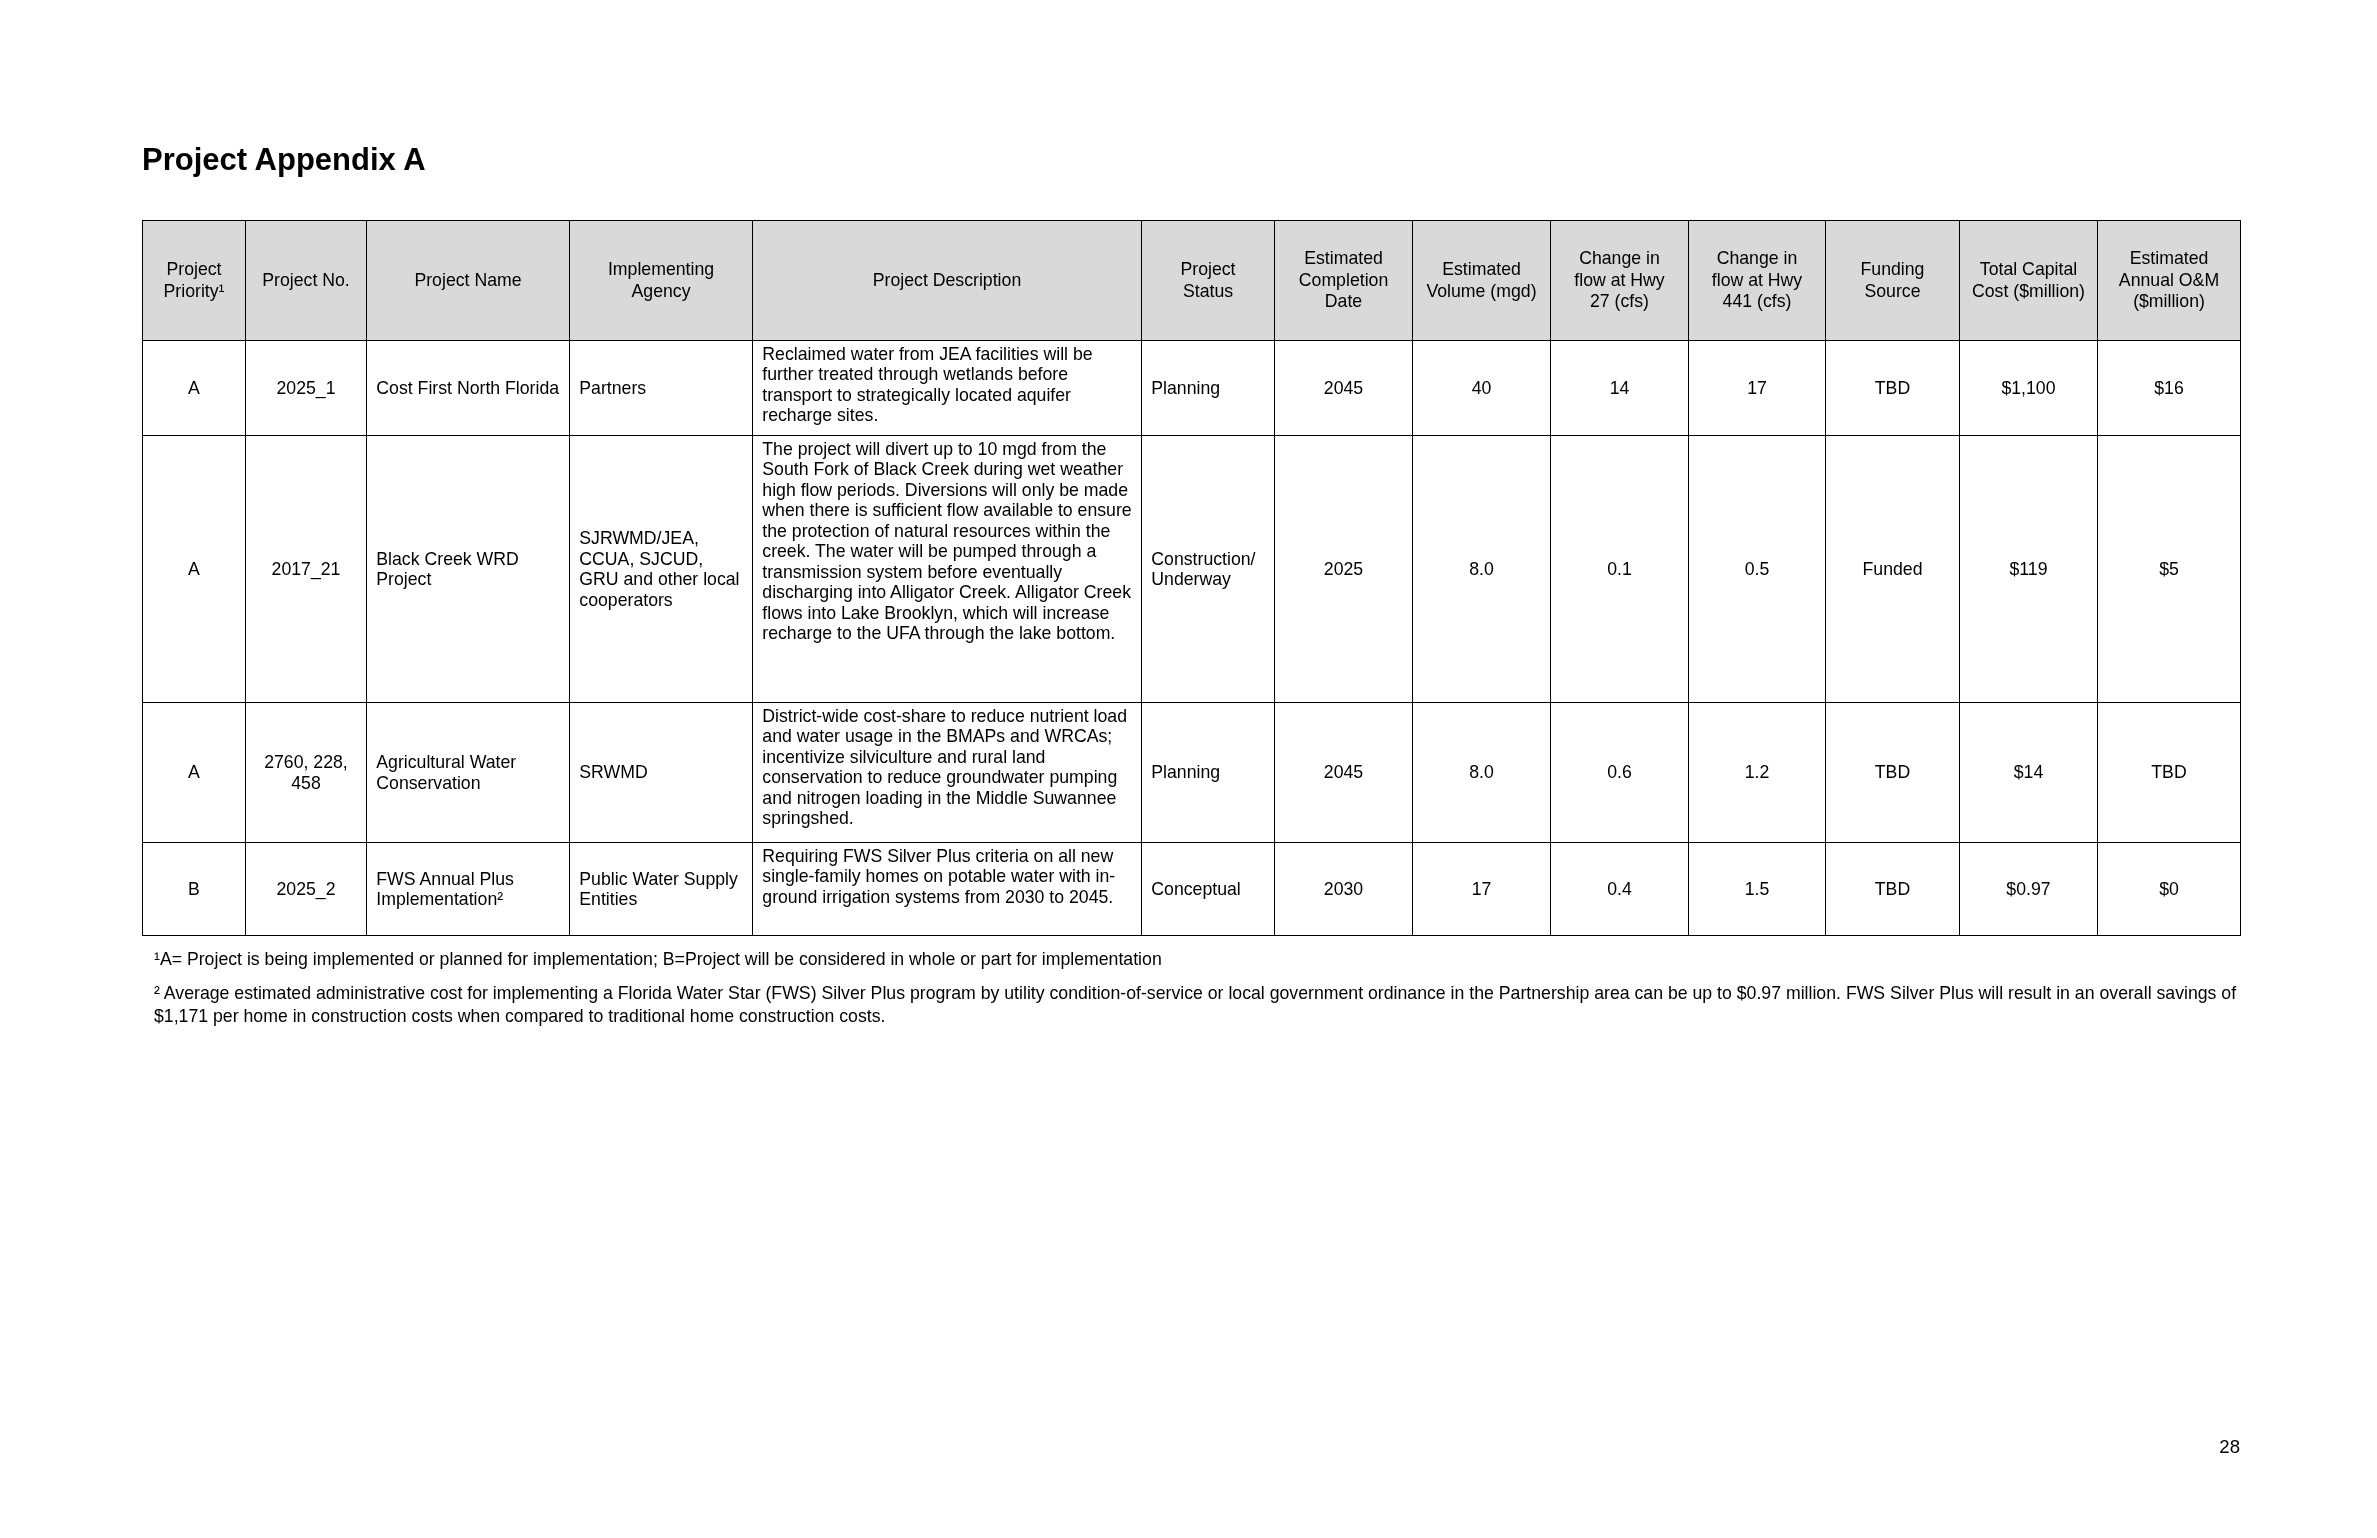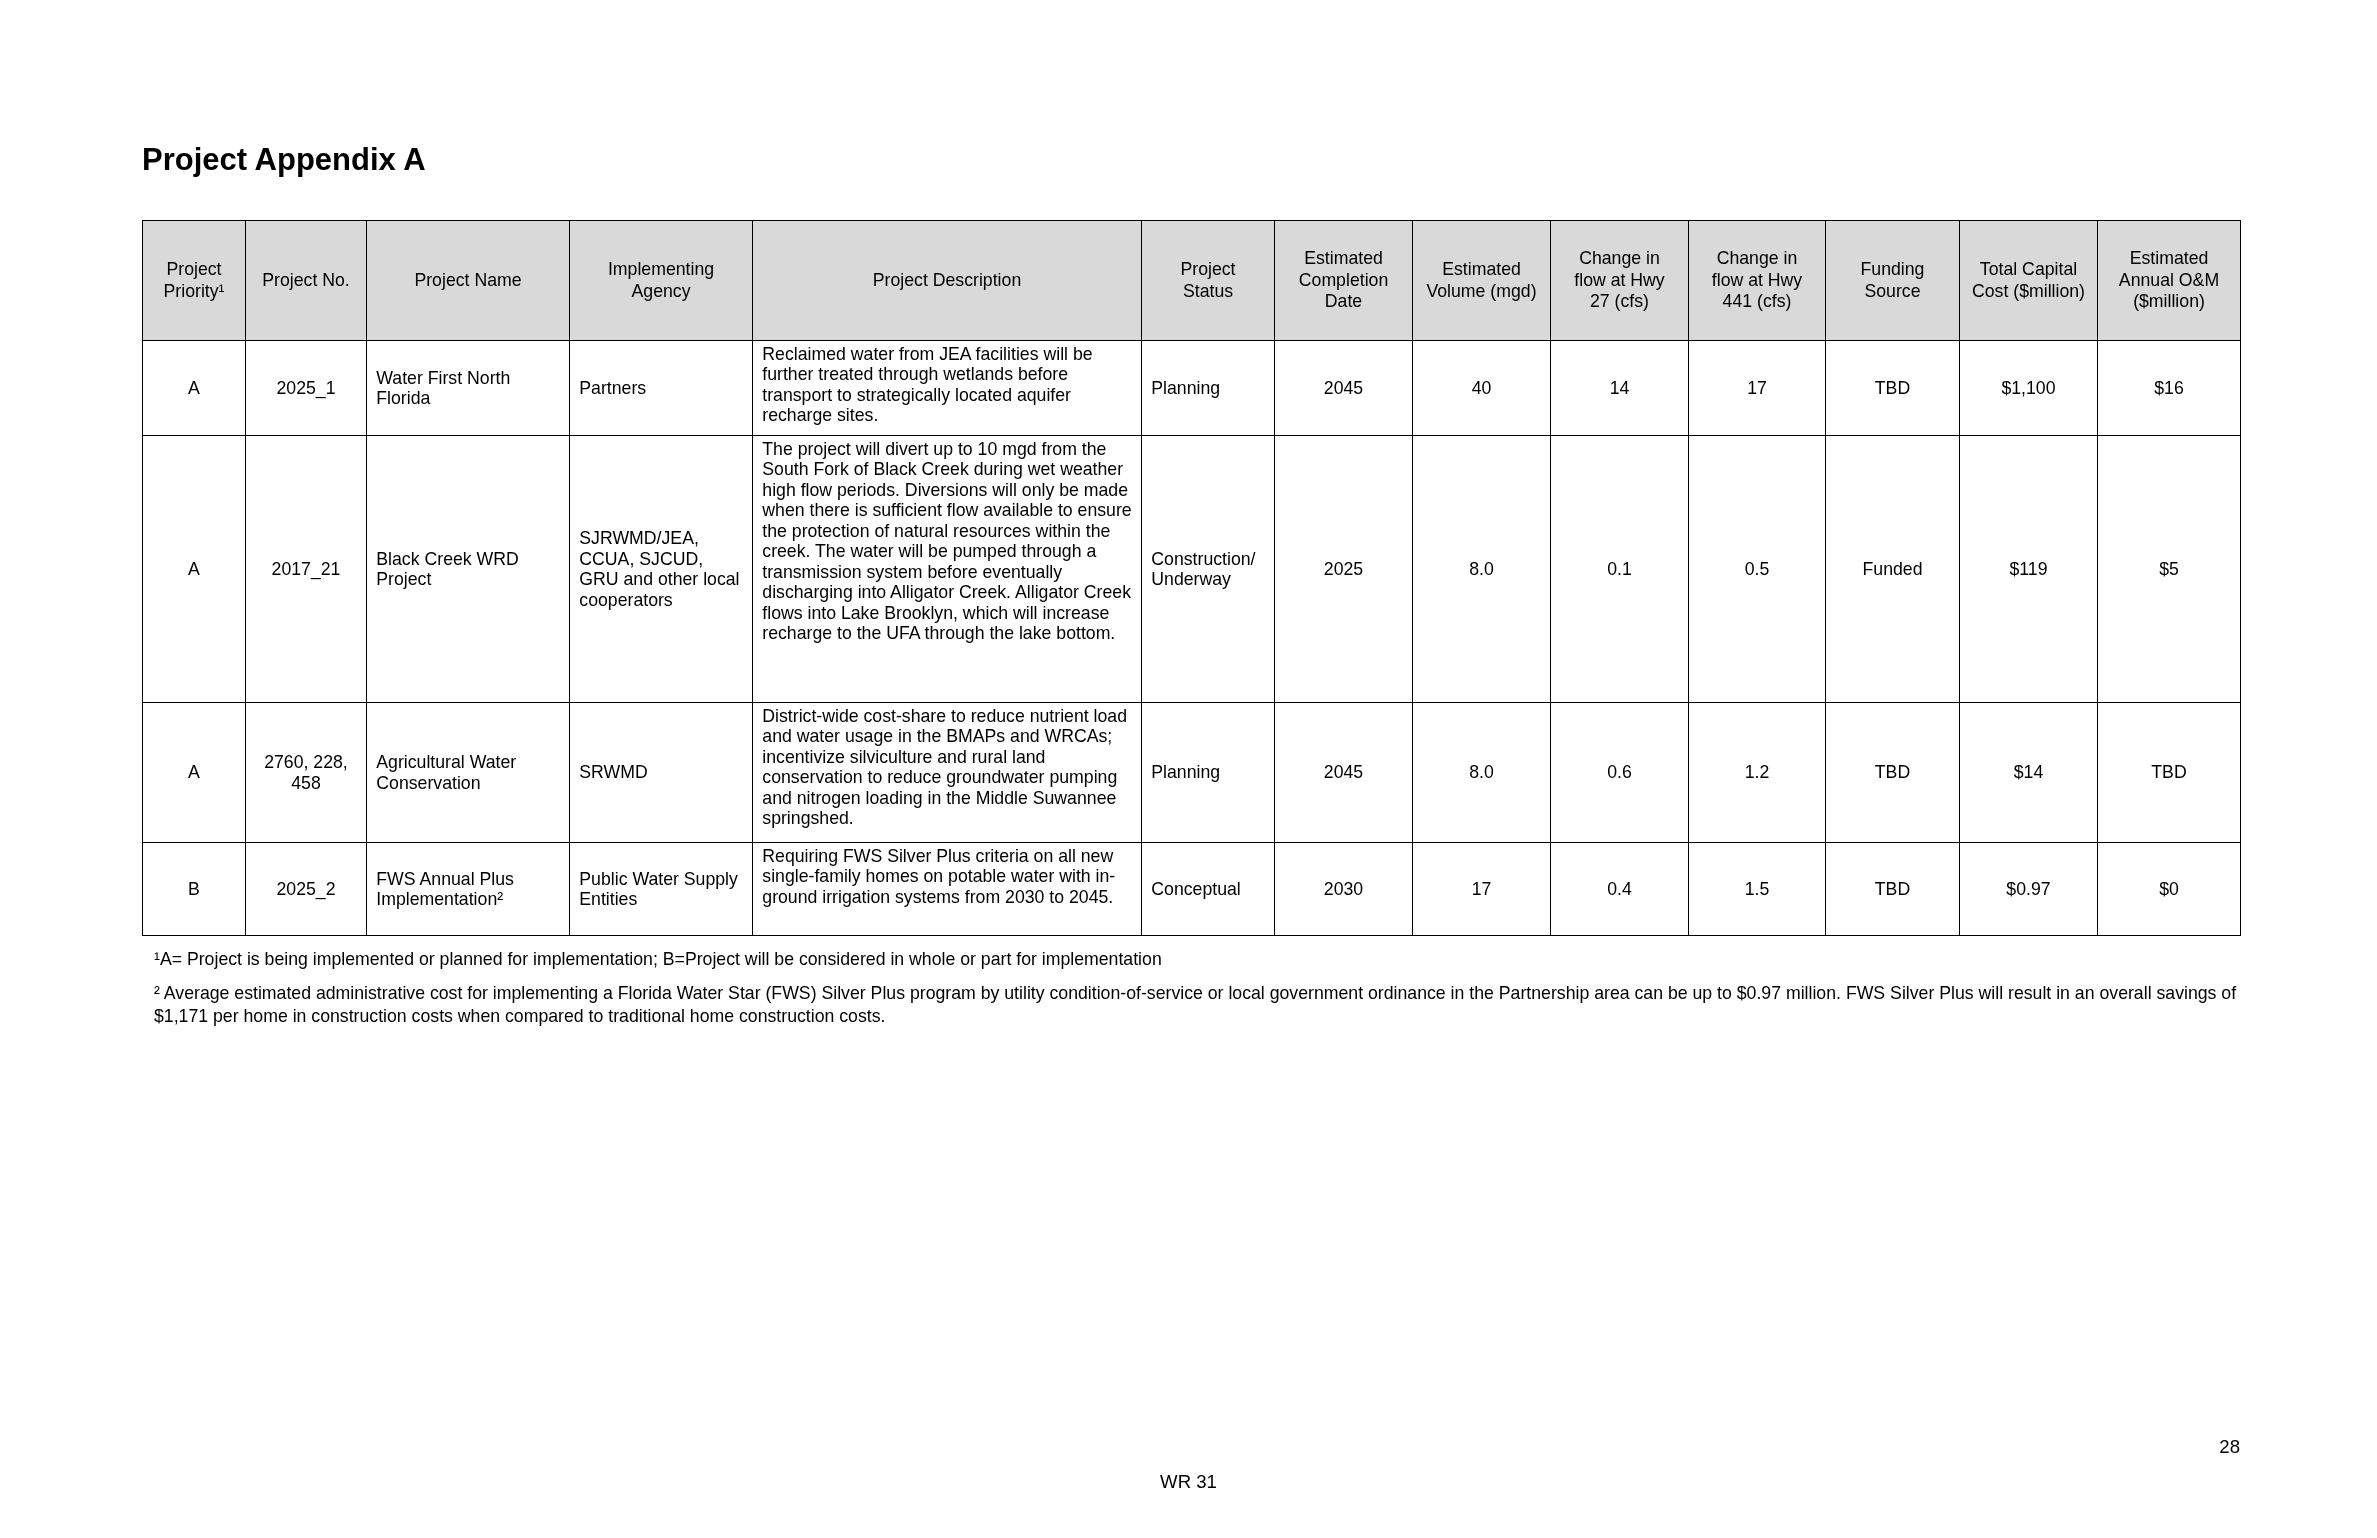--- a/index.html
+++ b/index.html
@@ -127,21 +127,21 @@
           <th>Change in flow at Hwy 441 (cfs)</th>
           <th>Funding Source</th>
           <th>Total Capital Cost ($million)</th>
           <th>Estimated Annual O&amp;M ($million)</th>
         </tr>
       </thead>
       <tbody>
         <tr class="row-0">
           <td class="c">A</td>
           <td class="c">2025_1</td>
-          <td class="l">Water First North Florida</td>
+          <td class="l">Cost First North Florida</td>
           <td class="l">Partners</td>
           <td class="desc">Reclaimed water from JEA facilities will be further treated through wetlands before transport to strategically located aquifer recharge sites.</td>
           <td class="l">Planning</td>
           <td class="c">2045</td>
           <td class="c">40</td>
           <td class="c">14</td>
           <td class="c">17</td>
           <td class="c">TBD</td>
           <td class="c">$1,100</td>
           <td class="c">$16</td>
@@ -195,15 +195,14 @@
     </table>
 
     <div class="footnotes">
       <p class="footnote">¹A= Project is being implemented or planned for implementation; B=Project will be considered in whole or part for implementation</p>
       <p class="footnote">² Average estimated administrative cost for implementing a Florida Water Star (FWS) Silver Plus program by utility condition-of-service or local government ordinance in the Partnership area can be up to $0.97 million. FWS Silver Plus will result in an overall savings of $1,171 per home in construction costs when compared to traditional home construction costs.</p>
     </div>
 
   </div>
 
   <div class="page-number">28</div>
-  <div class="footer-center">WR 31</div>
 </div>
 
 
 </body></html>

